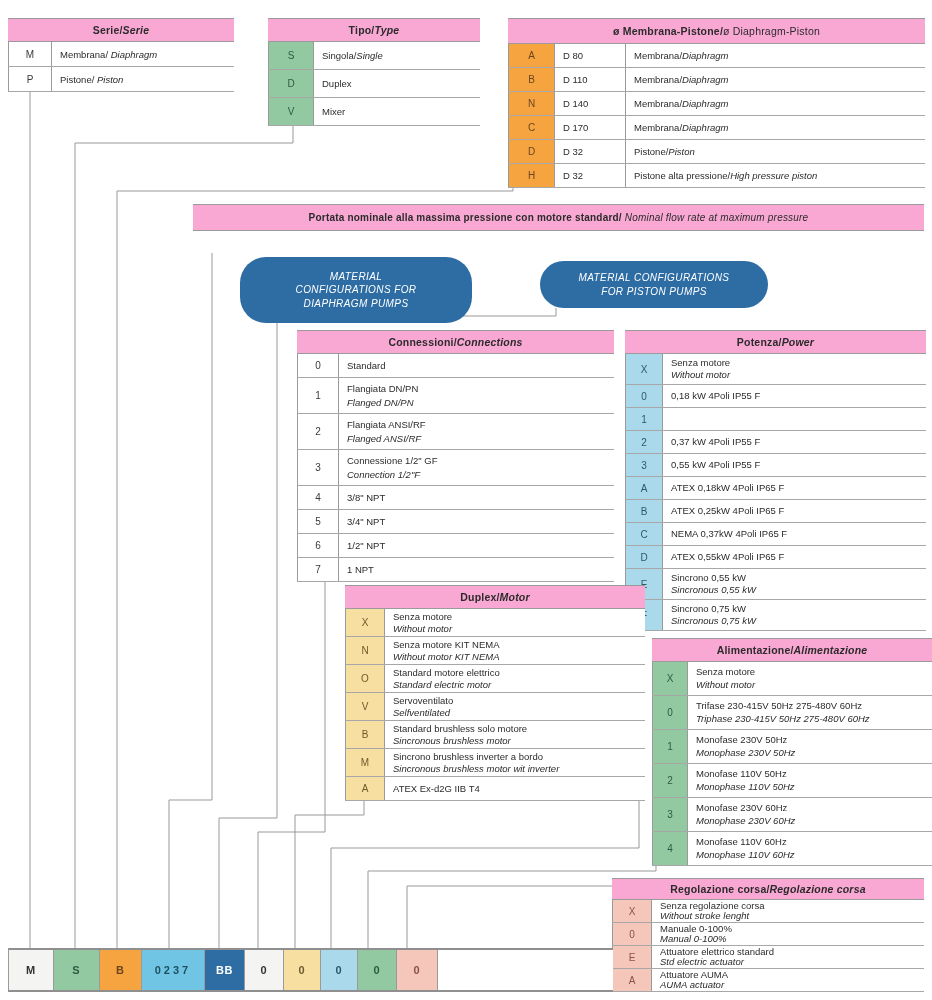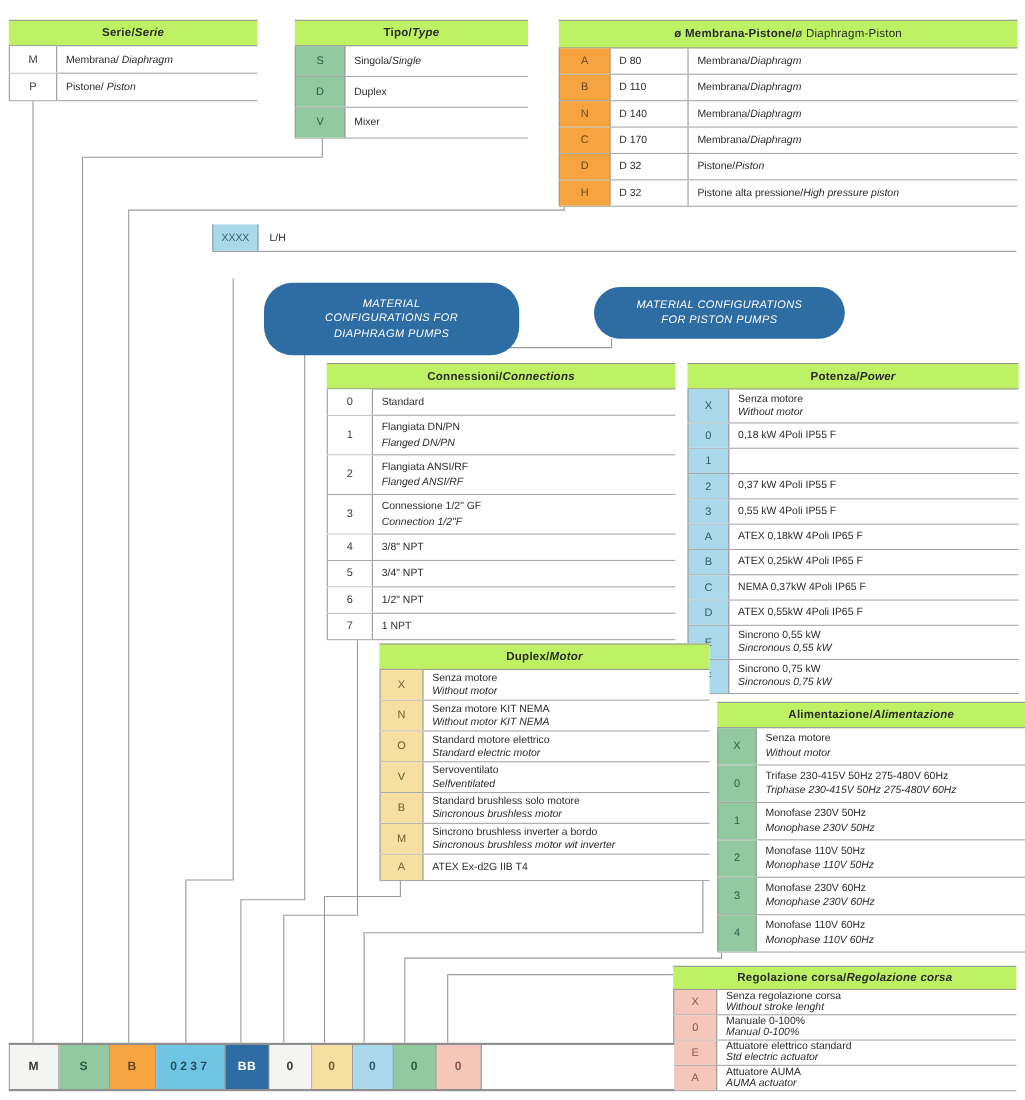--- a/index.html
+++ b/index.html
@@ -2,21 +2,21 @@
 <html><head>
 <meta charset="utf-8">
 <style>
   html,body{margin:0;padding:0;background:#fff}
   #canvas{position:relative;width:932px;height:1000px;background:#ffffff;
           font-family:"Liberation Sans",sans-serif;color:#2b2b2b;overflow:hidden}
   #connectors{position:absolute;left:0;top:0;z-index:0}
 
   
   .tbl{position:absolute;z-index:1;background:#fff}
-  .t-head{height:var(--hh,22px);background:#bef264;border-top:1px solid #9a9a9a;border-bottom:1px solid #9a9a9a;
+  .t-head{height:var(--hh,22px);background:#f9a8d4;border-top:1px solid #9a9a9a;border-bottom:1px solid #9a9a9a;
           display:flex;align-items:center;justify-content:center;font-size:10.5px;letter-spacing:.2px}
   .sg-b{font-weight:bold}
   .sg-bi{font-weight:bold;font-style:italic}
   .sg-i{font-style:italic}
   .t-row{display:flex;align-items:stretch;border-bottom:1px solid #a7a7a7;min-height:var(--rh,24px)}
   .t-code{flex:0 0 var(--cw,40px);border-left:1px solid #9a9a9a;border-right:1px solid #9a9a9a;
           display:flex;align-items:center;justify-content:center;font-size:10px}
   .t-mid{flex:0 0 var(--mw,62px);display:flex;align-items:center;padding-left:8px;
          border-right:1px solid #9a9a9a;font-size:9.5px}
   .t-desc{flex:1;display:flex;flex-direction:column;justify-content:center;padding:var(--pv,4px) 8px;font-size:9.5px}
@@ -172,23 +172,22 @@
           <div class="t-code" style="background: rgb(246, 164, 64); color: rgb(107, 69, 34);">H</div>
           <div class="t-mid">D 32</div>
           <div class="t-desc">
             <div class="t-line"><span class="sg-n">Pistone alta pressione/</span><span class="sg-i">High pressure piston</span></div>
           </div>
         </div>
       </div>
   </div>
 
   <div id="banner">
-    <div class="banner-row">
-      <div class="banner-code">XXXX</div>
-      <div class="banner-val">L/H</div>
+    <div class="t-head">
+      <span class="t-title"><span class="sg-n">Portata nominale alla massima pressione con motore standard/ </span><span class="sg-i">Nominal flow rate at maximum pressure</span></span>
     </div>
   </div>
 
   <div class="blue-btn" id="btn-diaphragm">MATERIAL
 CONFIGURATIONS FOR
 DIAPHRAGM PUMPS</div>
   <div class="blue-btn" id="btn-piston">MATERIAL CONFIGURATIONS
 FOR PISTON PUMPS</div>
 
   <div class="tbl" id="t-connessioni">

